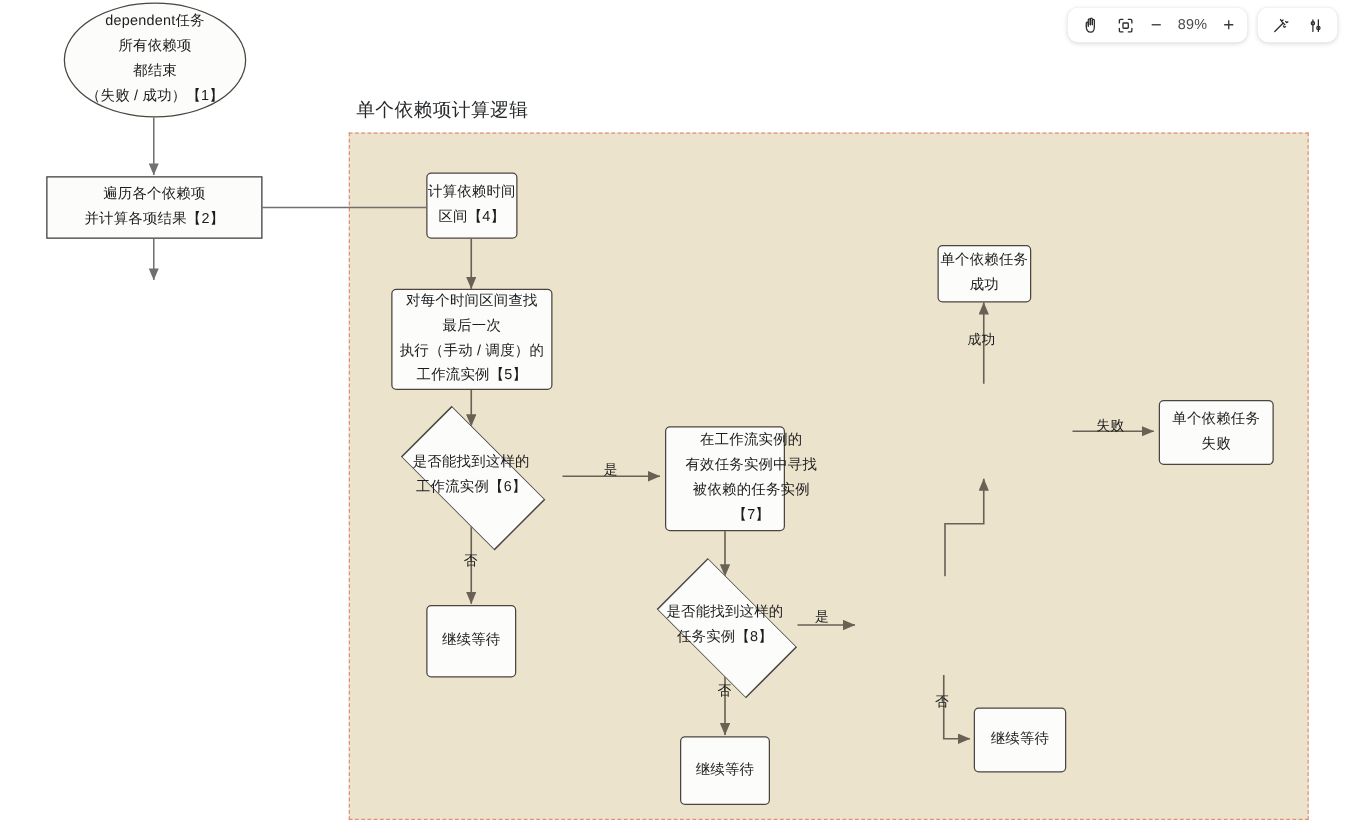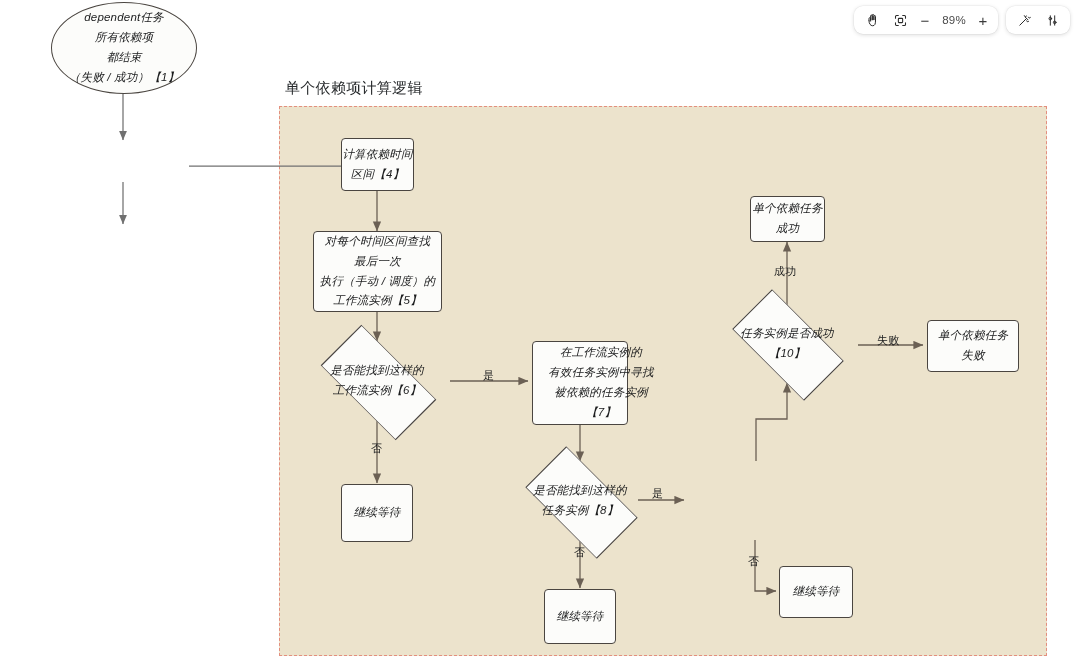--- a/index.html
+++ b/index.html
@@ -52,21 +52,21 @@
     display: flex;
     flex-direction: column;
     align-items: center;
     justify-content: center;
     text-align: center;
     font-size: 11.5px;
     line-height: 1.72;
     color: #1b1c1d;
     letter-spacing: .2px;
   }
-  .node .ln { display: block; white-space: nowrap; font-style: italic; }
+  .node .ln { display: block; white-space: nowrap; }
 
   .n-rect {
     background: #fcfcfa;
     border: 1.1px solid #4a4540;
     border-radius: 4px;
   }
   .n-rect.sharp { border-radius: 0; border-color: #3a3a3a; }
   .n-stadium {
     background: #fcfcfa;
     border: 1.1px solid #4a4540;
@@ -210,20 +210,24 @@
   <div class="edge-label" style="left:774px; top:264px;">成功</div>
   <div class="edge-label" style="left:877px; top:333px;">失败</div>
 
   <div class="node n-stadium" style="left:51px; top:2px; width:146px; height:92px;">
     <span class="ln">dependent任务</span>
     <span class="ln">所有依赖项</span>
     <span class="ln">都结束</span>
     <span class="ln">（失败 / 成功）【1】</span>
   </div>
 
+  <div class="node n-rect sharp" style="left:37px; top:141px; width:173px; height:50px;">
+    <span class="ln">遍历各个依赖项</span>
+    <span class="ln">并计算各项结果【2】</span>
+  </div>
 
 
   <div class="node n-rect" style="left:341px; top:138px; width:73px; height:53px;">
     <span class="ln">计算依赖时间</span>
     <span class="ln">区间【4】</span>
   </div>
 
   <div class="node n-rect" style="left:313px; top:231px; width:129px; height:81px;justify-content:space-between;">
     <span class="ln">对每个时间区间查找</span>
     <span class="ln">最后一次</span>
@@ -250,28 +254,20 @@
   <div class="node n-diamond" style="left:510px; top:461px; width:140px; height:80px;">
     <div class="dia-shape" style="width:83px; height:83px; margin-left:-41.5px; margin-top:-41.5px;
                 transform: rotate(45deg) scale(1.19, 0.68);"></div>
     <div class="dia-text">
       <span class="ln">是否能找到这样的</span>
       <span class="ln">任务实例【8】</span>
     </div>
   </div>
 
 
-  <div class="node n-diamond" style="left:716px; top:305px; width:142px; height:78px;">
-    <div class="dia-shape" style="width:82px; height:82px; margin-left:-41px; margin-top:-41px;
-                transform: rotate(45deg) scale(1.21, 0.67);"></div>
-    <div class="dia-text">
-      <span class="ln">任务实例是否成功</span>
-      <span class="ln">【10】</span>
-    </div>
-  </div>
 
   <div class="node n-rect" style="left:341px; top:484px; width:72px; height:58px;">
     <span class="ln">继续等待</span>
   </div>
 
   <div class="node n-rect" style="left:544px; top:589px; width:72px; height:55px;">
     <span class="ln">继续等待</span>
   </div>
 
   <div class="node n-rect" style="left:779px; top:566px; width:74px; height:52px;">

